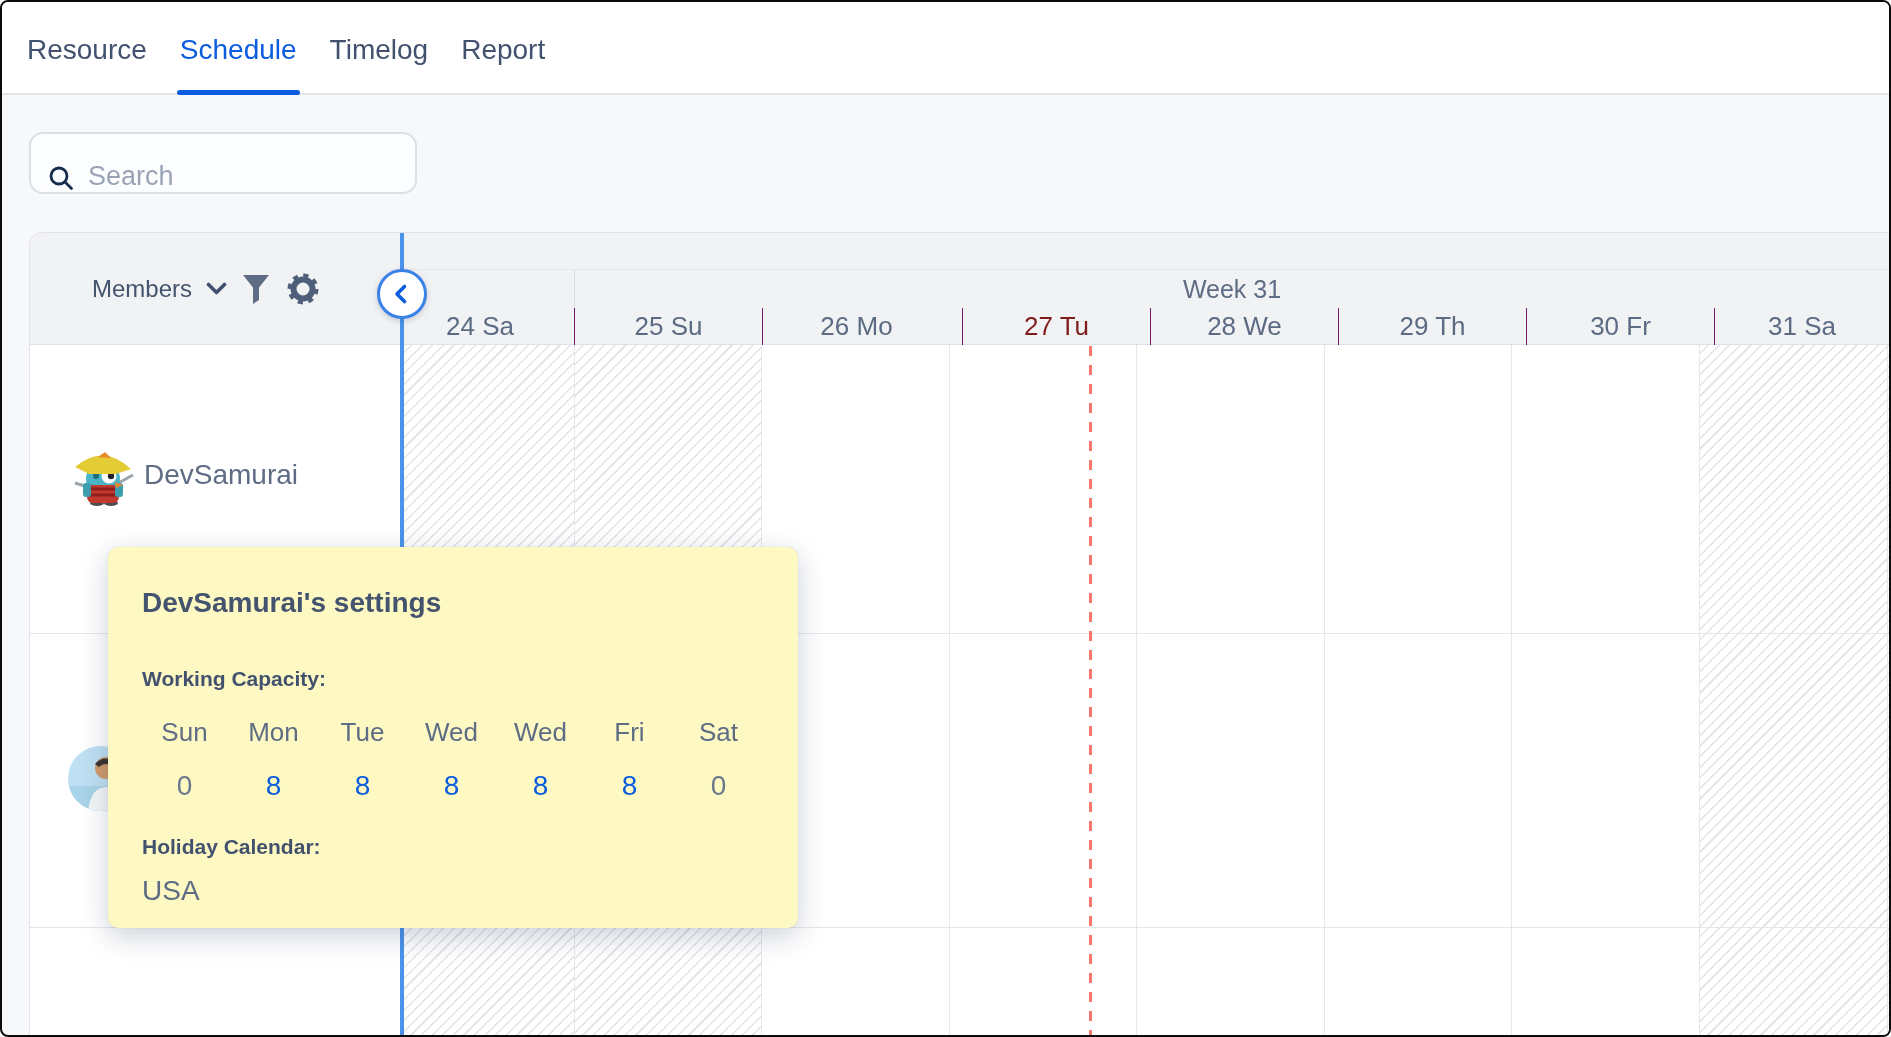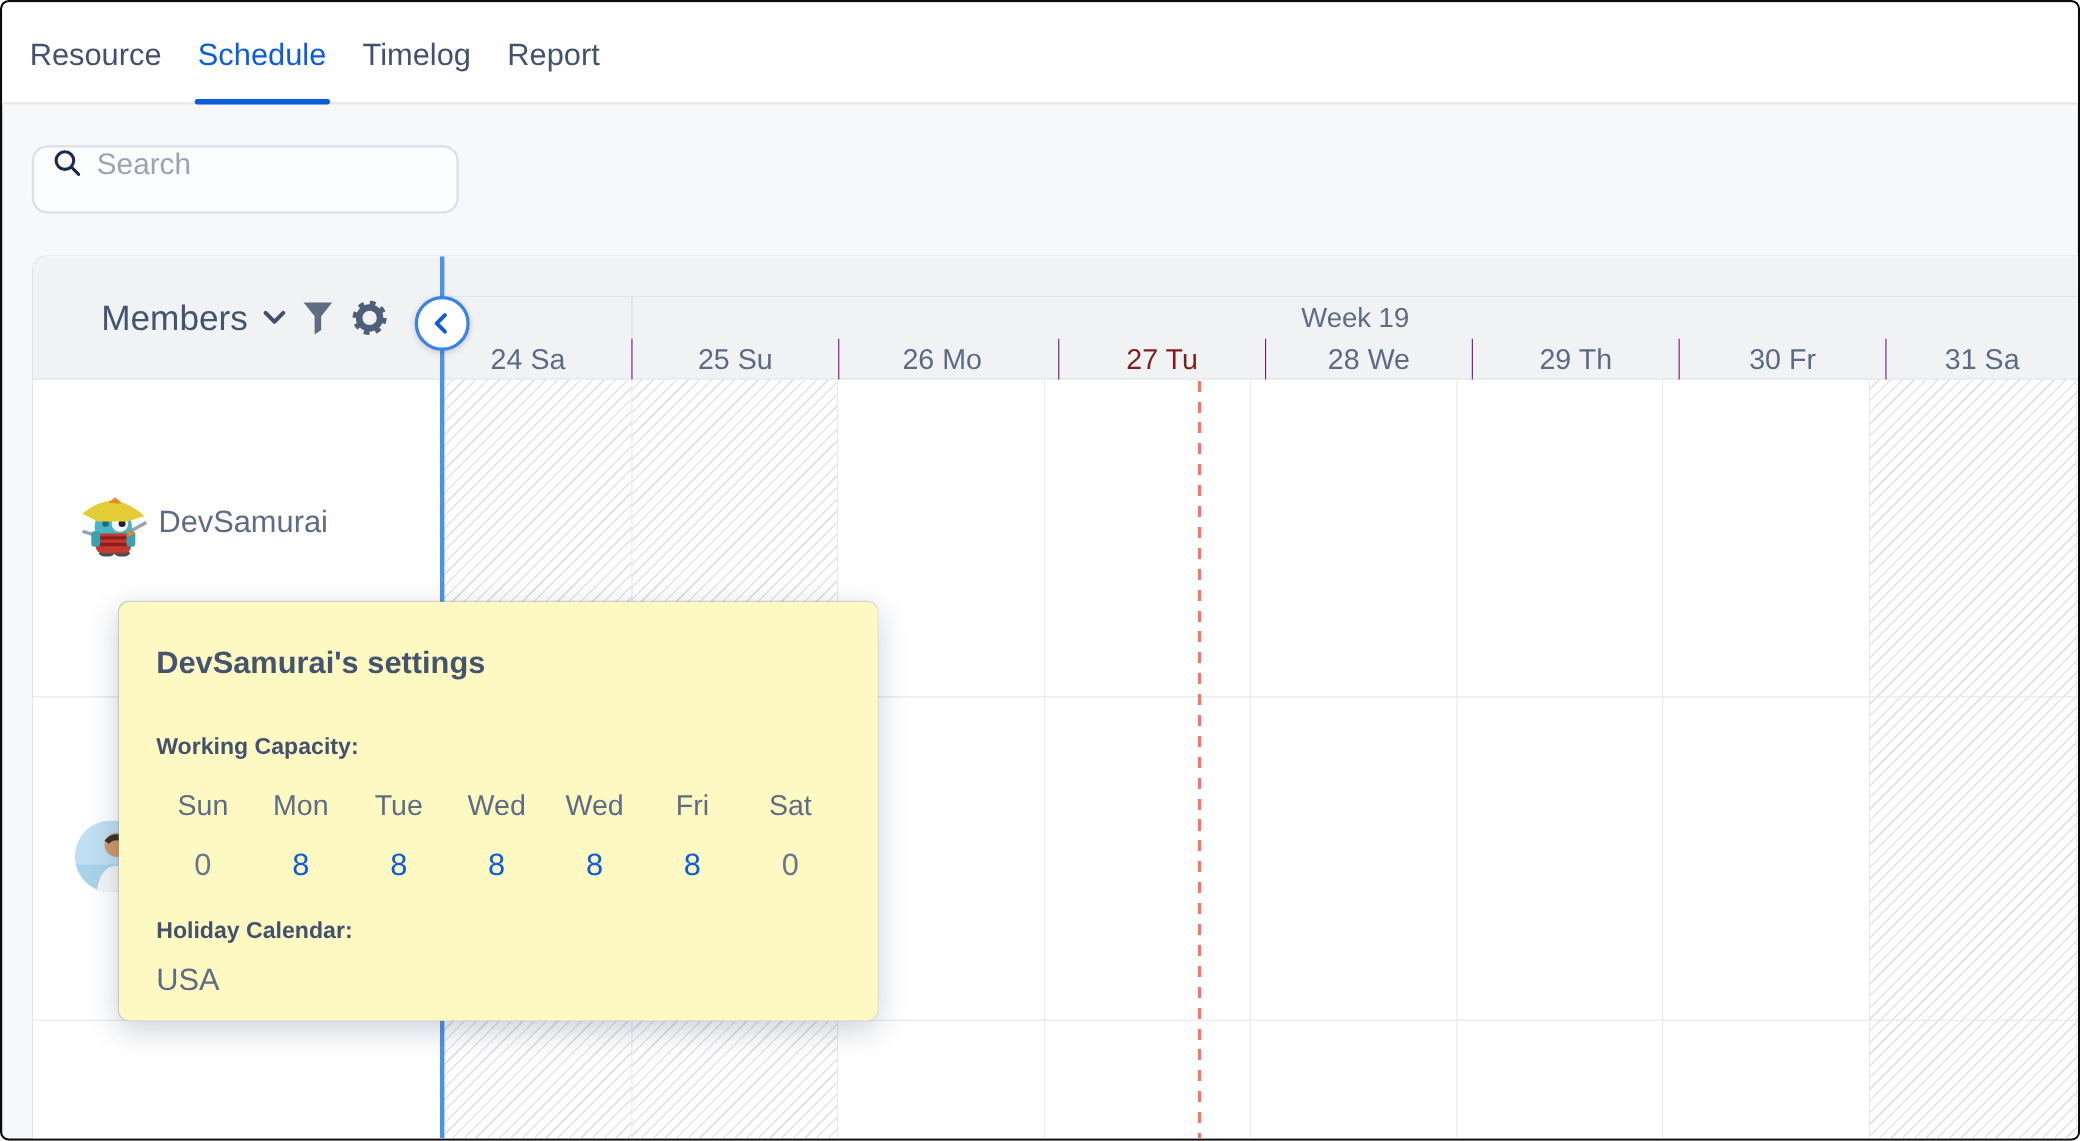--- a/index.html
+++ b/index.html
@@ -18,36 +18,36 @@
   }
   .tab { position:relative; height:100%; display:flex; align-items:center;
          font-size:28px; color:#42526E; cursor:pointer; }
   .tab.active { color:#0B5CDE; font-weight:500; }
   .tab.active::after { content:""; position:absolute; left:-3px; right:-3px;
          bottom:-2px; height:5px; background:#0B5CDE; border-radius:3px; }
   
   .search {
     position:absolute; left:27px; top:130px; width:388px; height:62px;
     background:#FCFDFE; border:2px solid #DCDFE5; border-radius:14px;
-    display:flex; align-items:flex-start; padding:0 16px; gap:13px;
+    display:flex; align-items:flex-end; padding:0 16px; gap:13px;
   }
   .search input { flex:1; border:none; outline:none; background:transparent;
     font-family:"Liberation Sans", sans-serif; font-size:27px; color:#344563; }
   .search input::placeholder { color:#9AA3B5; }
   
   .panel {
     position:absolute; left:27px; top:230px; right:0; bottom:0;
     background:#fff; border-top:1px solid #E1E3E8; border-left:1px solid #E1E3E8;
     border-top-left-radius:14px; overflow:hidden;
   }
   .panel-header { position:absolute; top:0; left:0; right:0; height:112px;
     background:#F1F2F4; border-bottom:1px solid #DFE1E6; }
   .members-head { position:absolute; left:62px; top:0; height:112px;
     display:flex; align-items:center; gap:14px; }
-  .members-label { font-size:32px; color:#44546F; }
+  .members-label { font-size:24px; color:#44546F; }
   .icon-btn { display:flex; align-items:center; cursor:pointer; }
   .week-topline { position:absolute; left:372px; right:0; top:36px; height:1px; background:#E3E5E9; }
   .week-row { position:absolute; left:372px; right:0; top:37px; height:38px; display:flex; }
   .week-prev { width:172px; }
   .week-cell { flex:1; border-left:1px solid #D9DCE1; display:flex;
     align-items:center; justify-content:center; font-size:25px; color:#5E6C84; }
   .day-row { position:absolute; left:356px; right:0; top:75px; height:37px; display:flex; }
   .day-cell { width:188px; display:flex; align-items:center; justify-content:center;
     font-size:26px; color:#5C6B84; border-left:1px solid #701a75; }
   .day-cell.first { border-left:none; }
@@ -112,21 +112,21 @@
     </span>
     <input type="text" placeholder="Search" style="">
   </div>
 
   <div class="panel">
 
     <div class="panel-header">
       <div class="week-topline"></div>
       <div class="week-row">
         <div class="week-prev"></div>
-        <div class="week-cell">Week 19</div>
+        <div class="week-cell">Week 31</div>
       </div>
       <div class="day-row">
         <div class="day-cell first">24 Sa</div>
         <div class="day-cell">25 Su</div>
         <div class="day-cell">26 Mo</div>
         <div class="day-cell today">27 Tu</div>
         <div class="day-cell">28 We</div>
         <div class="day-cell">29 Th</div>
         <div class="day-cell">30 Fr</div>
         <div class="day-cell last">31 Sa</div>

